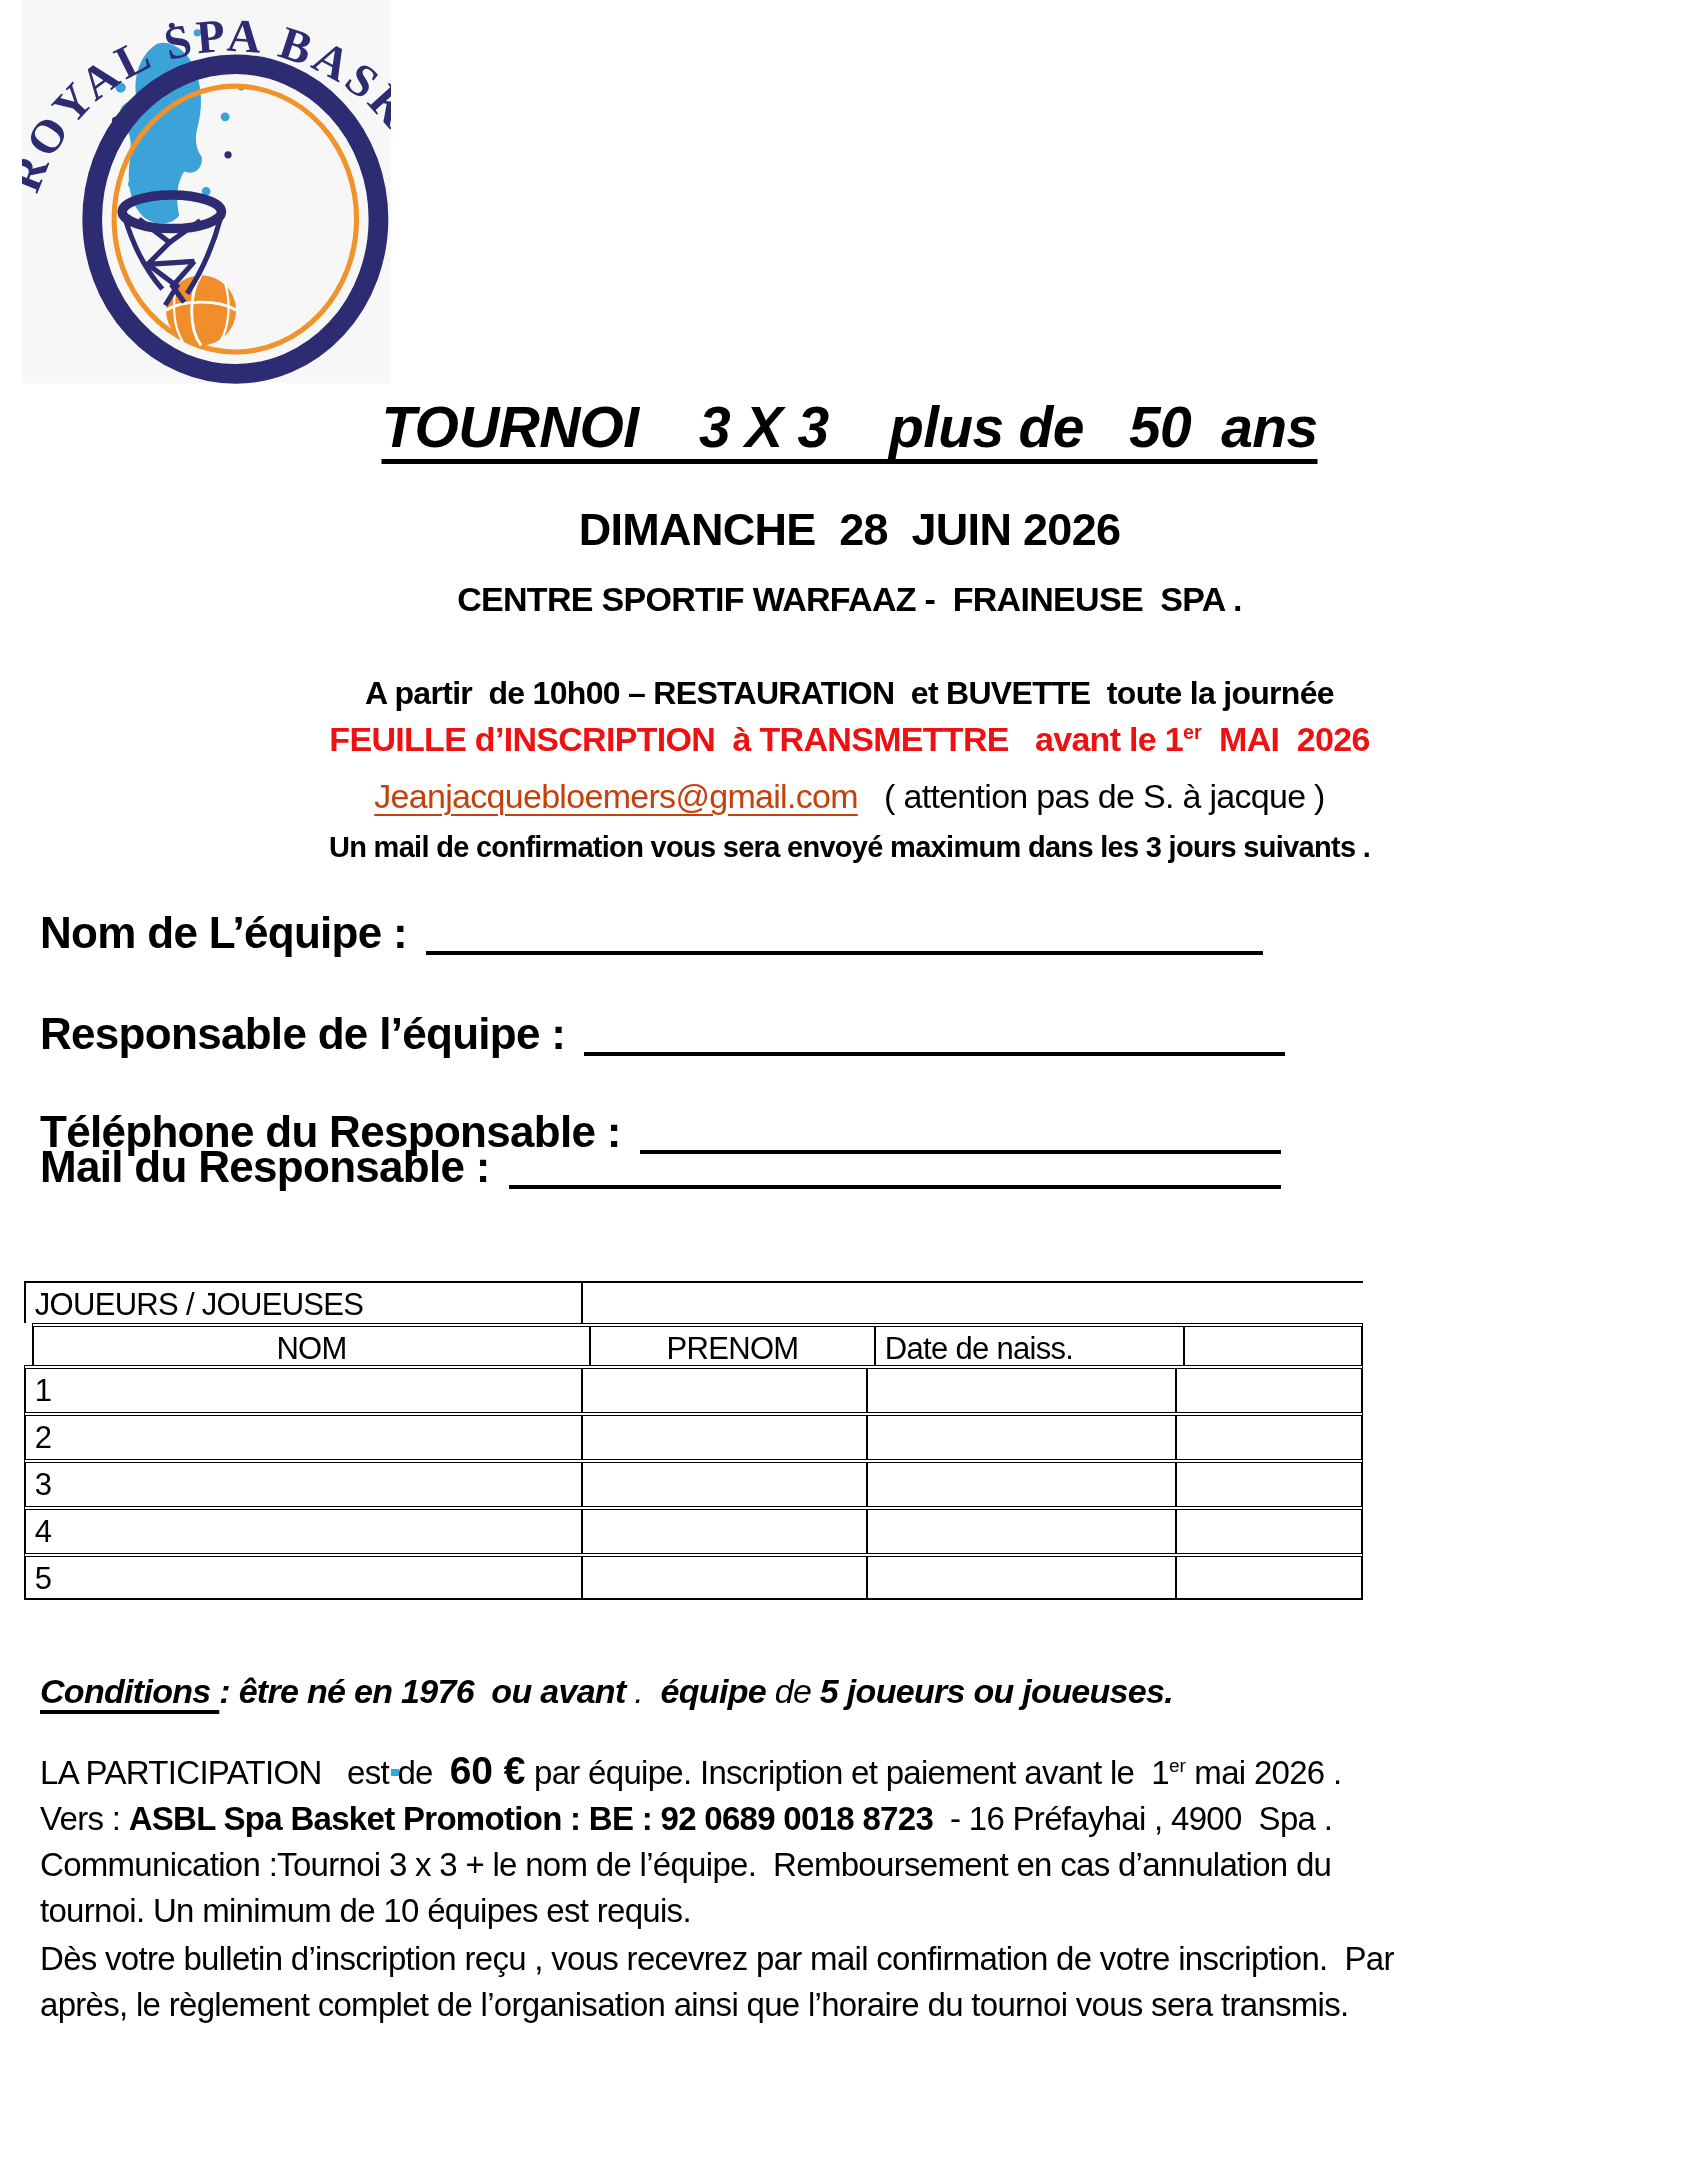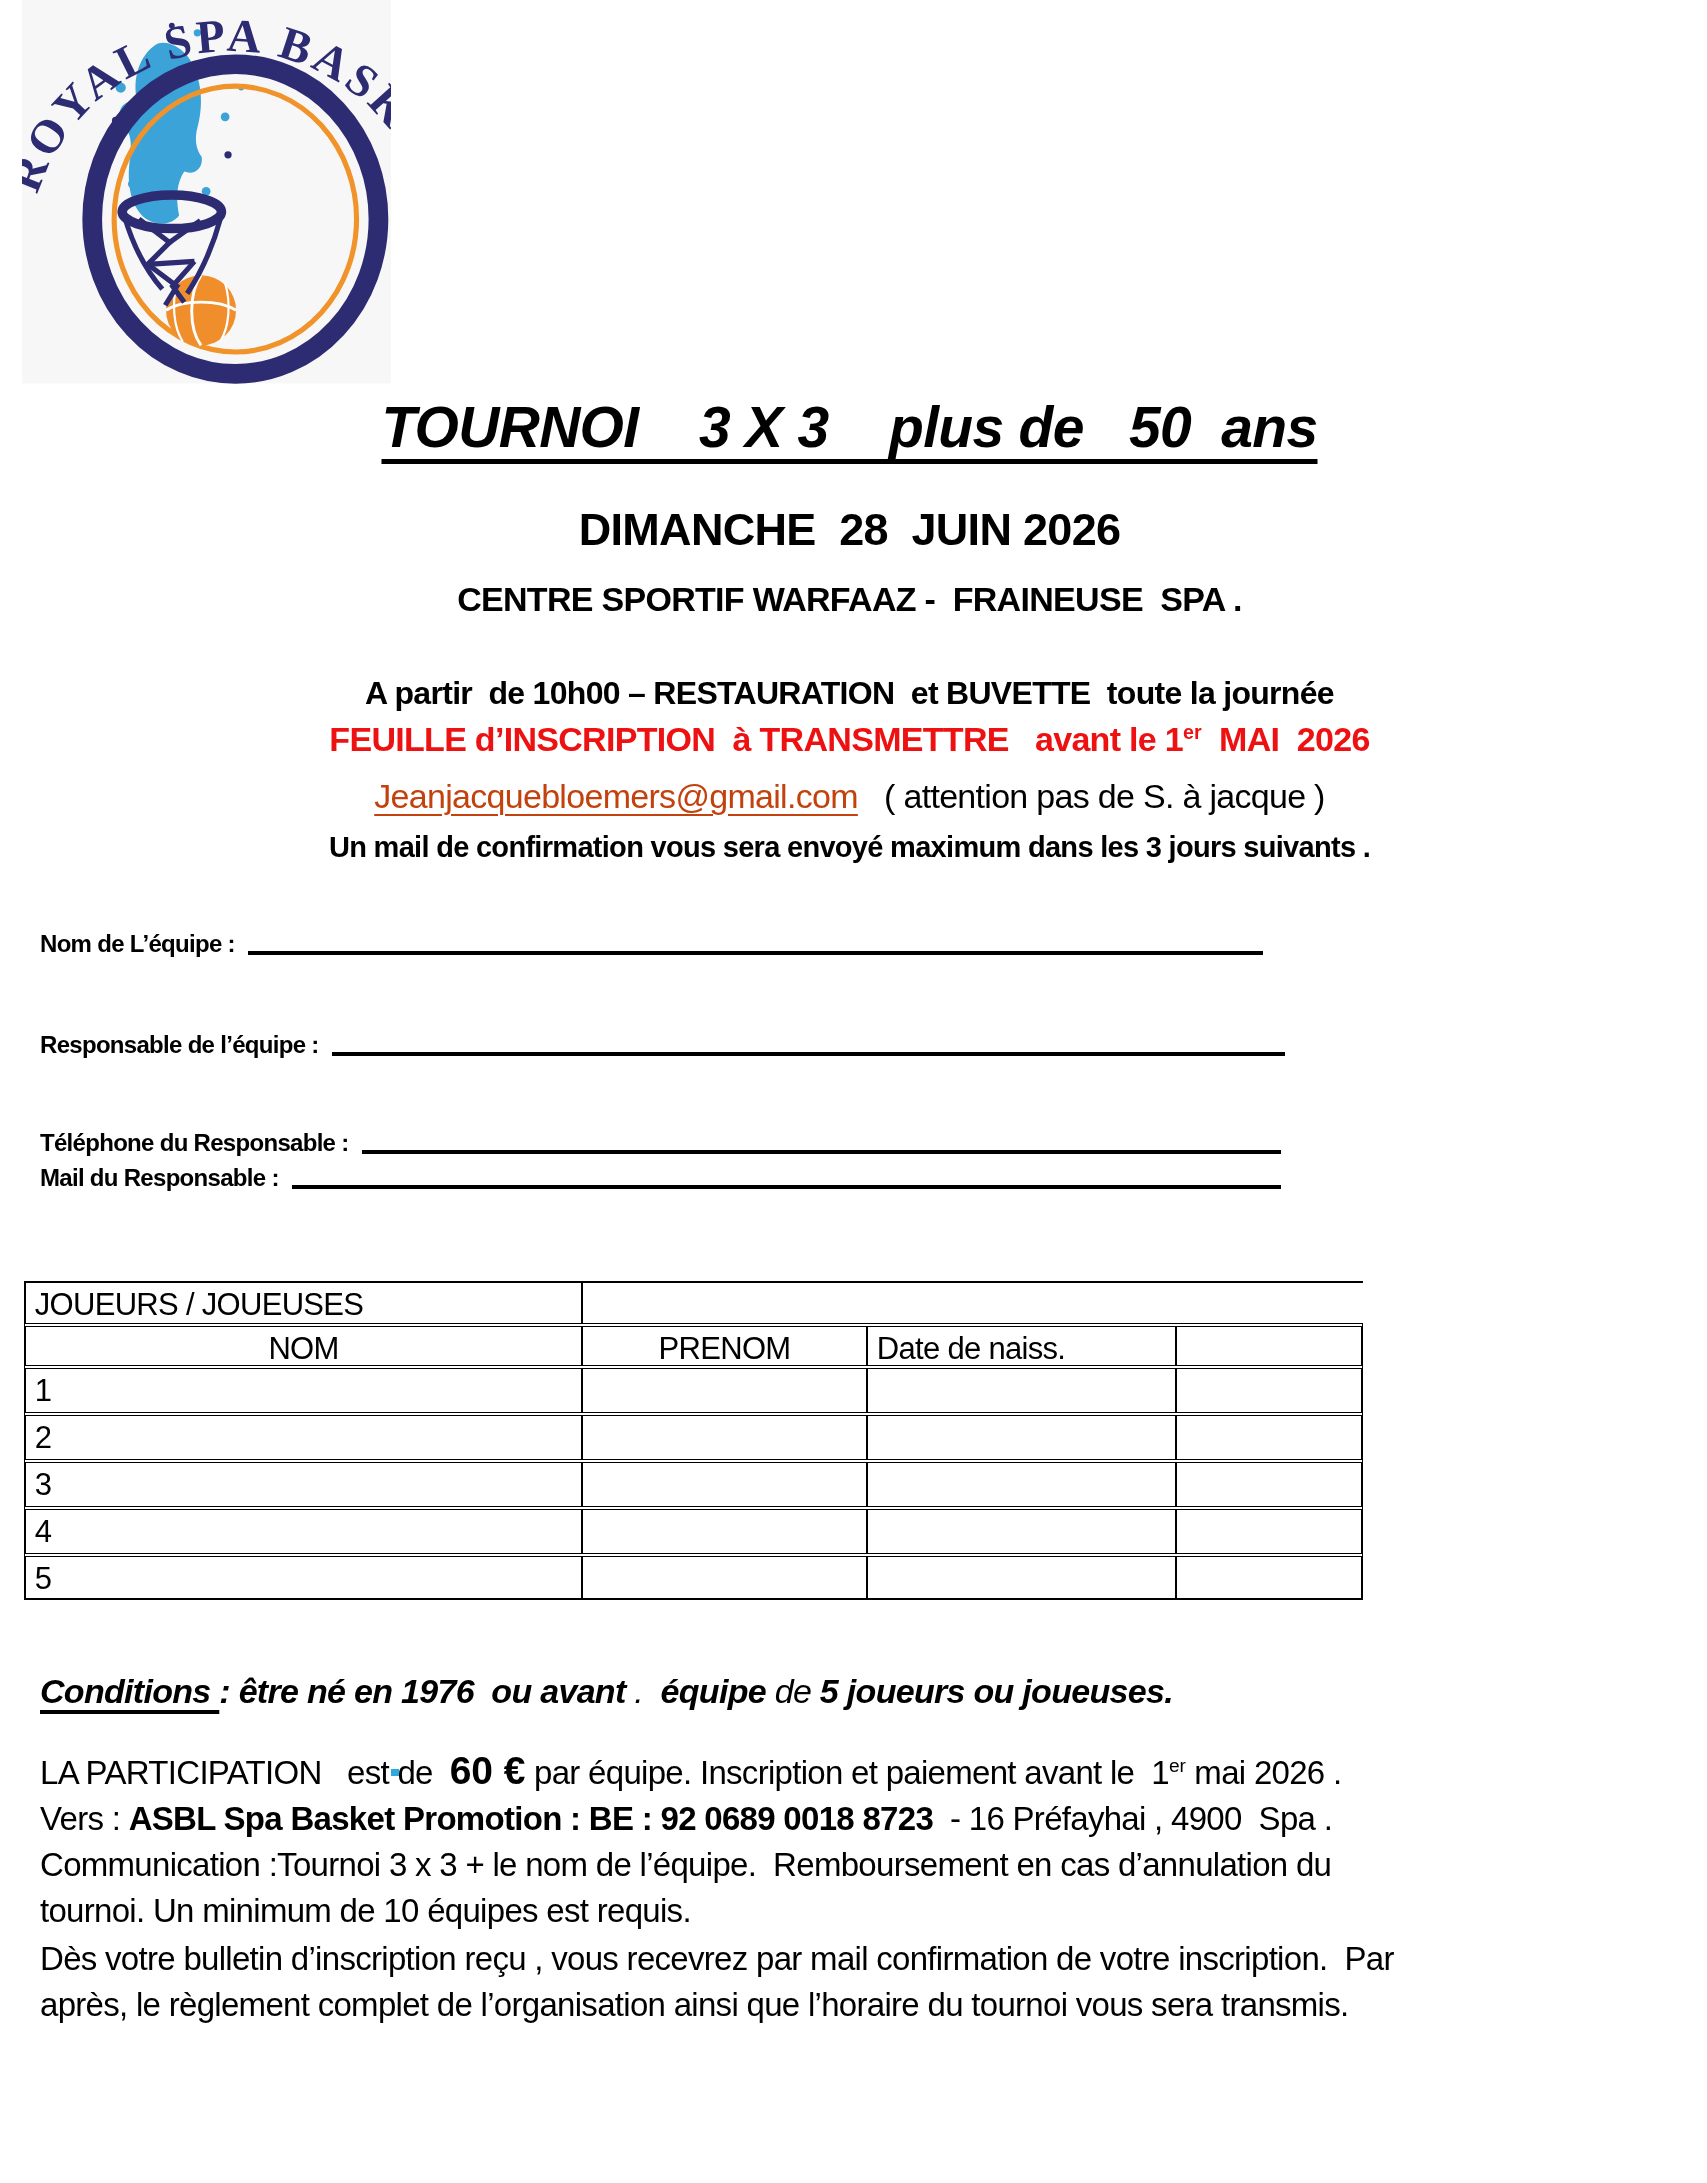--- a/index.html
+++ b/index.html
@@ -19,28 +19,28 @@
   .date-line{top:504px;font-size:45px;font-weight:bold;}
   .venue-line{top:580px;font-size:34px;font-weight:bold;}
   .sched-line{top:653px;font-size:32px;font-weight:bold;margin-top:22px;}
   .red-line{top:720px;font-size:34px;font-weight:bold;color:#EE1111;}
   .sup{vertical-align:super;font-size:58%;letter-spacing:0;}
   .email-line{top:777px;font-size:34px;}
   .email-link{color:#c2410c;text-decoration:underline;text-decoration-thickness:2.2px;text-underline-offset:5.8px;cursor:pointer;}
   .confirm-line{top:831px;font-size:29px;font-weight:bold;}
 
   
-  .field{position:absolute;left:40px;display:flex;align-items:flex-end;font-weight:bold;font-size:24px;height:47px;}
+  .field{position:absolute;left:40px;display:flex;align-items:flex-end;font-weight:bold;font-size:44px;height:47px;}
   .field .line{flex:1;border-bottom:4.4px solid #000;margin-left:7.3px;margin-bottom:2.9px;}
 
   
   .tbl{position:absolute;left:24px;top:1281px;width:1339px;font-size:31px;letter-spacing:-0.7px;}
   .trow{display:flex;box-sizing:border-box;border-left:2.2px solid #000;border-right:2.2px solid #000;}
   .row-group{border-top:2.9px solid #000;border-right:none;height:42px;}
-  .row-head{border-top:4.4px double #000;height:42px;}
+  .row-head{border-top:4.4px double #000;height:42px;margin-left:8px;}
   .row-num{border-top:4.4px double #000;height:47px;}
   .row-last{border-bottom:2.9px solid #000;}
   .tc{box-sizing:border-box;padding:4.4px 8.8px;overflow:hidden;}
   .tc + .tc{border-left:2.2px solid #000;}
   .c1{width:555px;} .c2{width:285px;} .c3{width:309px;} .c4{flex:1;}
   .t-center{text-align:center;}
 
   
   .conditions{top:1672px;left:40px;font-size:34px;font-weight:bold;font-style:italic;}
   .cond-u{text-decoration:underline;text-decoration-thickness:4.4px;text-underline-offset:7.3px;}

